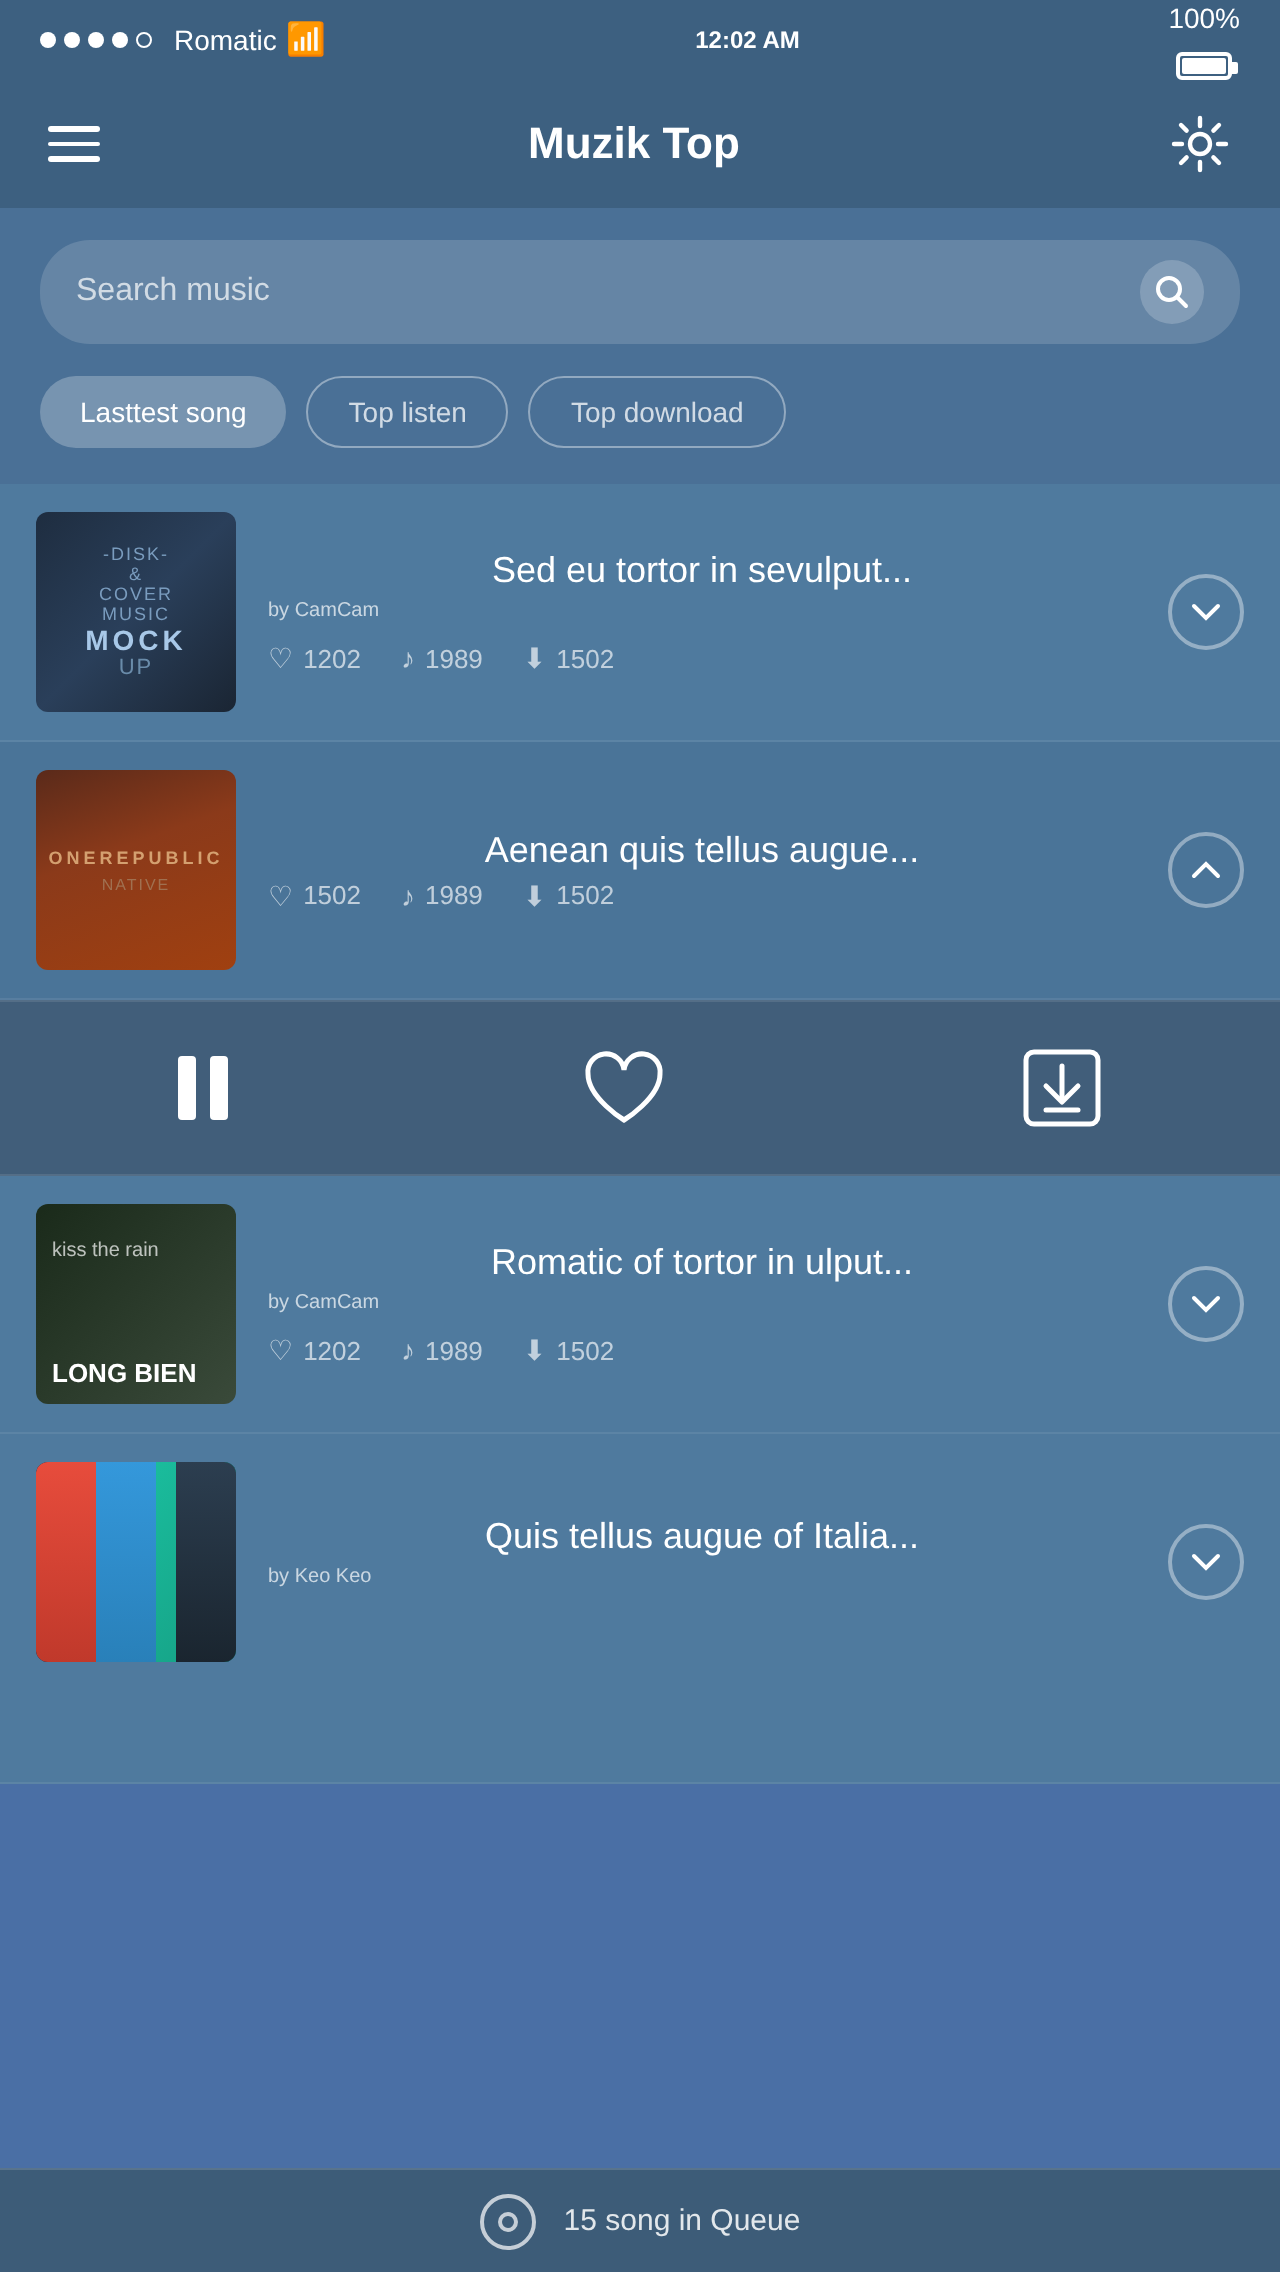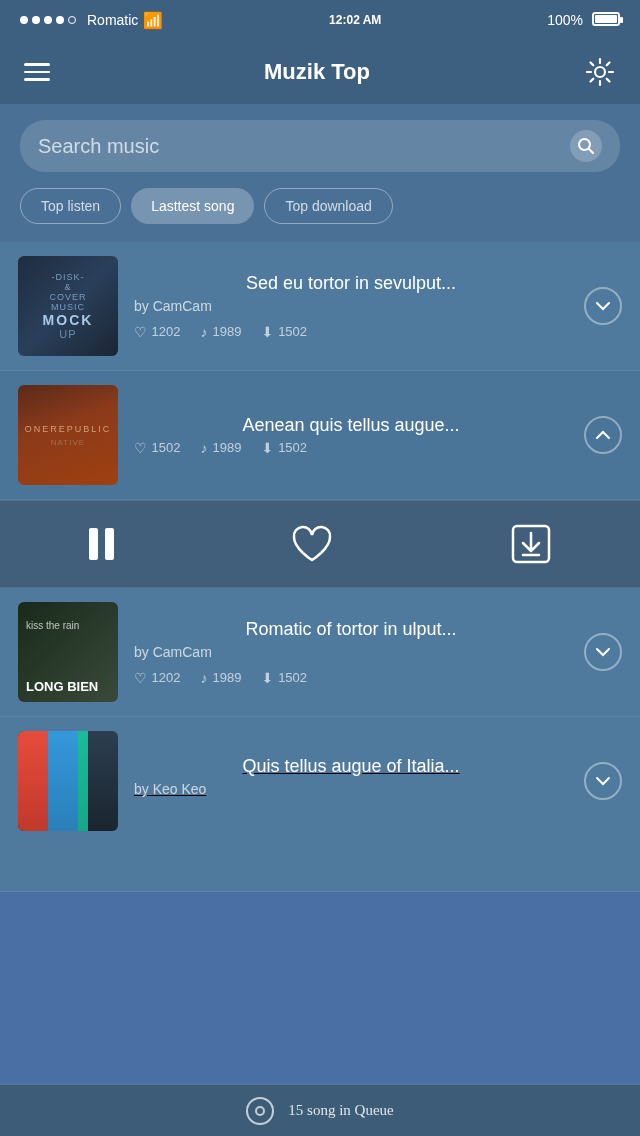--- a/index.html
+++ b/index.html
@@ -28,21 +28,21 @@
     .status-dots { display: flex; gap: 4px; }
     .status-dot {
       width: 8px; height: 8px;
       border-radius: 50%;
       background: white;
     }
     .status-dot.empty { background: transparent; border: 1.5px solid white; }
     .status-carrier { font-size: 14px; margin-left: 6px; }
     .status-wifi { font-size: 16px; }
     .status-time { font-size: 12px; font-weight: 700; }
-    .status-right { display: flex; gap: 9px; }
+    .status-right { display: flex; align-items: center; gap: 9px; flex-direction: column; }
     .status-percent { font-size: 14px; }
     .battery {
       width: 28px; height: 14px;
       border: 2px solid white;
       border-radius: 3px;
       position: relative;
       display: flex; align-items: center; padding: 1px;
     }
     .battery::after {
       content: '';
@@ -87,21 +87,21 @@
       align-items: center;
       padding: 10px 18px;
       gap: 10px;
     }
     .search-input {
       flex: 1;
       background: transparent;
       border: none;
       outline: none;
       color: white;
-      font-size: 20px;
+      font-size: 16px;
     }
     .search-input::placeholder { color: rgba(255,255,255,0.7); }
     .search-btn { background: none; border: none; cursor: pointer; }
     .search-icon-circle {
       width: 32px; height: 32px;
       background: rgba(255,255,255,0.2);
       border-radius: 50%;
       display: flex; align-items: center; justify-content: center;
       color: white;
       font-size: 18px;
@@ -162,21 +162,21 @@
       font-size: 18px;
       font-weight: 500;
       margin-bottom: 4px;
       white-space: nowrap;
       overflow: hidden;
       text-overflow: ellipsis;
       text-align: center;
     }
     .song-artist {
       color: rgba(255,255,255,0.7);
-      font-size: 14px;
+      font-size: 10px;
       margin-bottom: 10px;
     }
     .song-stats {
       display: flex;
       gap: 20px;
       align-items: center;
     }
     .stat {
       display: flex;
       align-items: center;
@@ -241,21 +241,21 @@
       width: 28px; height: 28px;
       border: 2px solid rgba(255,255,255,0.7);
       border-radius: 50%;
       display: flex; align-items: center; justify-content: center;
     }
     .queue-inner {
       width: 10px; height: 10px;
       border: 2px solid rgba(255,255,255,0.7);
       border-radius: 50%;
     }
-    .queue-text { color: rgba(255,255,255,0.85); font-size: 15px; font-family: Liberation Serif, serif; }
+    .queue-text { color: rgba(255,255,255,0.85); font-size: 15px; }
 
     
     .cover-mock-1 {
       width: 100%; height: 100%;
       background: linear-gradient(135deg, #1e2d40 0%, #2a3f5a 50%, #1a2533 100%);
       display: flex; flex-direction: column;
       align-items: center; justify-content: center;
       padding: 8px;
     }
     .mock-text-sm { font-size: 9px; color: #7a9cbe; font-weight: normal; letter-spacing: 1px; }
@@ -338,22 +338,22 @@
         <svg width="18" height="18" viewBox="0 0 18 18" fill="none">
           <circle cx="7.5" cy="7.5" r="5.5" stroke="white" stroke-width="2"></circle>
           <line x1="11.5" y1="11.5" x2="16" y2="16" stroke="white" stroke-width="2" stroke-linecap="round"></line>
         </svg>
       </div>
     </button>
   </div>
 </div>
 
 <div class="tabs">
+  <button class="tab active">Lasttest song</button>
   <button class="tab inactive">Top listen</button>
-  <button class="tab active">Lasttest song</button>
   <button class="tab inactive">Top download</button>
 </div>
 
 <div class="song-list">
 
   <div class="song-item">
     <div class="song-cover">
       <div class="cover-mock-1">
         <span class="mock-text-sm">-DISK-</span>
         <span class="mock-text-sm">&amp;</span>
@@ -384,21 +384,21 @@
     <button class="expand-btn">
       <svg width="16" height="16" viewBox="0 0 16 16" fill="white">
         <path d="M2 5l6 6 6-6" stroke="white" stroke-width="2" fill="none" stroke-linecap="round"></path>
       </svg>
     </button>
   </div>
 
   <div class="song-item active-item">
     <div class="song-cover">
       <div class="cover-onerepublic">
-        <span style="font-size:9px;letter-spacing:2px;color:#d4a070;font-weight:normal;">ONEREPUBLIC</span>
+        <span style="font-size:9px;letter-spacing:2px;color:#d4a070;font-weight:bold;">ONEREPUBLIC</span>
         <span style="font-size:8px;color:#a07050;margin-top:4px;">NATIVE</span>
       </div>
     </div>
     <div class="song-info">
       <div class="song-title">Aenean quis tellus augue...</div>
       <div class="song-stats">
         <span class="stat">
           <span class="stat-icon">♡</span>
           <span>1502</span>
         </span>
@@ -466,21 +466,21 @@
         </span>
       </div>
     </div>
     <button class="expand-btn">
       <svg width="16" height="16" viewBox="0 0 16 16" fill="white">
         <path d="M2 5l6 6 6-6" stroke="white" stroke-width="2" fill="none" stroke-linecap="round"></path>
       </svg>
     </button>
   </div>
 
-  <div class="song-item" style="padding-bottom: 60px; text-decoration: underline;">
+  <div class="song-item" style="padding-bottom: 60px;">
     <div class="song-cover">
       <div class="cover-stripes">
         <div style="position:absolute;left:0;top:0;width:30px;height:100%;background:linear-gradient(180deg,#e74c3c,#c0392b);"></div>
         <div style="position:absolute;left:30px;top:0;width:30px;height:100%;background:linear-gradient(180deg,#3498db,#2980b9);"></div>
         <div style="position:absolute;left:60px;top:0;width:40px;height:100%;background:linear-gradient(135deg,#1abc9c,#16a085);"></div>
         <div style="position:absolute;right:0;top:0;width:30px;height:100%;background:linear-gradient(180deg,#2c3e50,#1a252f);"></div>
       </div>
     </div>
     <div class="song-info">
       <div class="song-title">Quis tellus augue of Italia...</div>

